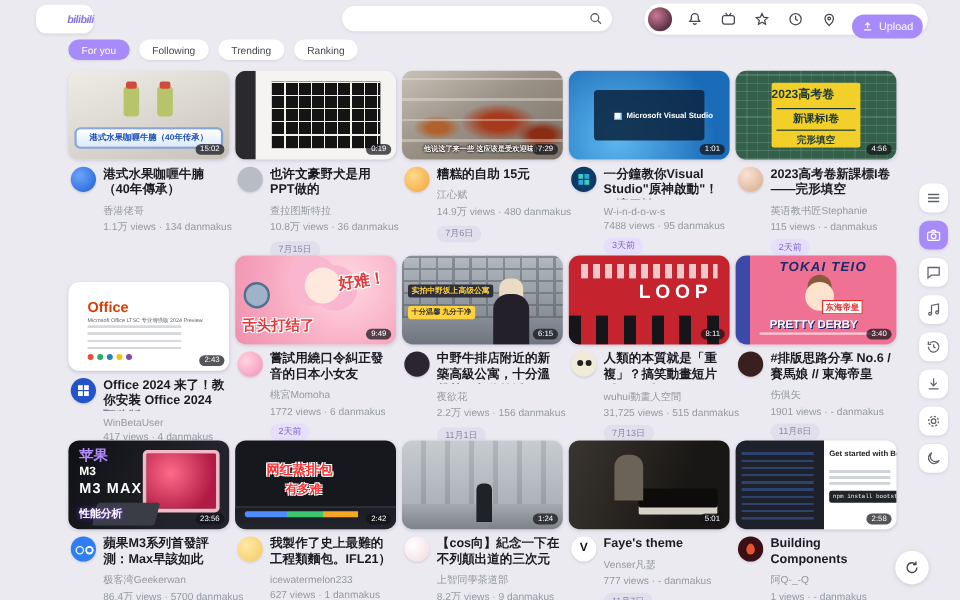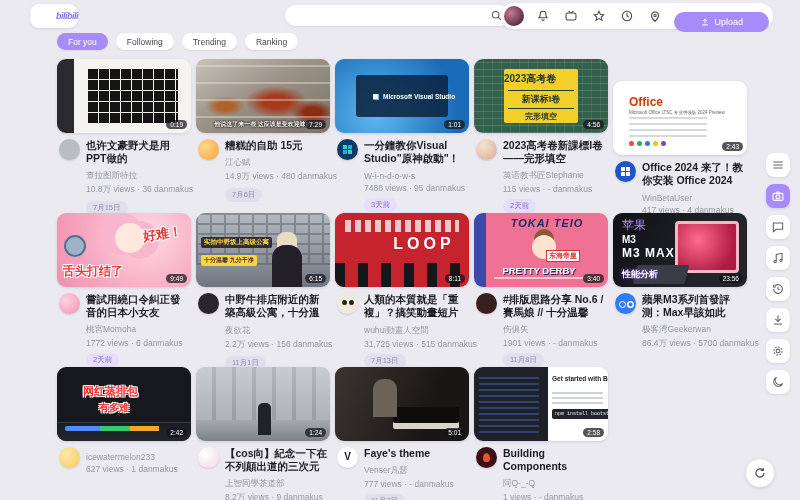--- a/index.html
+++ b/index.html
@@ -14,21 +14,21 @@
     border-radius:11px; box-shadow:0 1px 3px rgba(80,70,120,.12); display:flex; align-items:center; padding:0 7px; }
   .searchbar input { flex:1; border:none; outline:none; font-size:10px; color:#333; background:transparent; }
   .icon { display:inline-flex; align-items:center; justify-content:center; }
   .icon svg { display:block; }
   .header-right { position:absolute; right:27px; top:3px; height:26px; background:#fff; border-radius:13px;
     box-shadow:0 1px 3px rgba(80,70,120,.12); display:flex; align-items:center; gap:10px; padding:0 4px 0 3px; }
   .avatar-top { width:20px; height:20px; border-radius:50%;
     background:radial-gradient(circle at 35% 35%, #c77b94, #5d3246 70%, #2e1a26); }
   .hbtn { width:18px; height:18px; cursor:pointer; }
   .upload-btn { height:20px; background:#a78bfa; border:none; border-radius:10px; color:#fff; font-size:9px;
-    display:flex; align-items:center; gap:4px; padding:0 26px; cursor:pointer; font-family:inherit;margin-top:12px; }
+    display:flex; align-items:center; gap:4px; padding:0 8px; cursor:pointer; font-family:inherit;margin-top:12px; }
 
   
   .tabs { position:absolute; left:57px; top:33px; display:flex; gap:8px; }
   .tab { height:17px; background:#fff; border:none; border-radius:9px; padding:0 11px; font-size:8.5px; color:#45484d;
     box-shadow:0 1px 2px rgba(80,70,120,.12); cursor:pointer; font-family:inherit; display:flex; align-items:center; }
   .tab.active { background:#a78bfa; color:#fff; }
 
   
   .grid { position:absolute; left:57px; top:59px; width:690px; display:grid;
     grid-template-columns:repeat(5,134px); grid-auto-rows:148px; gap:6px 5px; }
@@ -136,21 +136,21 @@
   .tl-9-0 { left:12px; right:0; top:4px; text-align:center; color:#1b2a69; font-size:11px; font-weight:900;
     font-style:italic; letter-spacing:1px; }
   .tl-9-1 { left:72px; top:37px; background:#fff; color:#e03131; font-size:7px; padding:0 2px; border:1px solid #e03131; }
   .tl-9-2 { left:12px; right:16px; bottom:11px; text-align:center; color:#fff; font-size:9.5px; font-weight:900;
     text-shadow:1px 1px 0 #1b2a69; }
 
   .t10 { background:linear-gradient(120deg,#0f1014,#23242b 70%); }
   .t10::before { right:8px; top:8px; width:58px; height:46px; border:3px solid #f3b8c6; border-radius:4px;
     background:radial-gradient(circle at 35% 35%, #ff6b8a, #b01b44 75%); }
   .t10::after { left:22px; bottom:3px; width:52px; height:19px; background:#3a3d45; border-radius:2px; transform:skewX(-14deg); }
-  .tl-10-0 { left:9px; top:4px; color:#b08cff; font-size:12px; font-weight:400; }
+  .tl-10-0 { left:9px; top:4px; color:#b08cff; font-size:12px; font-weight:700; }
   .tl-10-1 { left:9px; top:21px; color:#fff; font-size:10px; font-weight:900; }
   .tl-10-2 { left:9px; top:33px; color:#fff; font-size:12px; font-weight:900; letter-spacing:1px; }
   .tl-10-3 { left:9px; bottom:6px; color:#fff; font-size:9px; text-shadow:0 0 4px #7c3aed; z-index:4; }
 
   .t11 { background:#17181d; }
   .t11::before { left:0; right:0; bottom:0; height:18px; background:linear-gradient(0deg,#23252d,#1b1d24); border-top:1px solid #3a3d47; }
   .t11::after { left:8px; right:8px; bottom:10px; height:5px; border-radius:2px;
     background:linear-gradient(90deg,#4f8cff 0 30%,#37c871 30% 55%,#f5a623 55% 80%,transparent 80%); }
   .tl-11-0 { left:26px; top:17px; color:#ff2d2d; font-size:11px; font-weight:900;
     text-shadow:-1px -1px 0 #fff,1px -1px 0 #fff,-1px 1px 0 #fff,1px 1px 0 #fff; }
@@ -261,20 +261,34 @@
 
 <nav class="tabs" id="tabs">
     <button class="tab active">For you</button>
     <button class="tab">Following</button>
     <button class="tab">Trending</button>
     <button class="tab">Ranking</button>
   </nav>
 
 <main class="grid" id="grid">
     <article class="card">
+      <div class="thumb t0">
+        <span class="tl tl-0-0">港式水果咖喱牛腩（40年传承）</span>
+        <span class="duration">15:02</span>
+      </div>
+      <div class="body">
+        <div class="avatar a0"></div>
+        <div class="info">
+          <div class="title">港式水果咖喱牛腩（40年傳承）</div>
+          <div class="uploader">香港佬哥</div>
+          <div class="stats">1.1万 views · 134 danmakus</div>
+        </div>
+      </div>
+    </article>
+    <article class="card">
       <div class="thumb t1">
         <span class="duration">0:19</span>
       </div>
       <div class="body">
         <div class="avatar a1"></div>
         <div class="info"><div class="title">也许文豪野犬是用PPT做的</div><div class="uploader">查拉图斯特拉</div><div class="stats">10.8万 views · 36 danmakus</div><span class="date-badge">7月15日</span></div>
       </div>
     </article>
     <article class="card">
       <div class="thumb t2">
@@ -353,21 +367,21 @@
     </article>
     <article class="card">
       <div class="thumb t9">
         <span class="tl tl-9-0">TOKAI TEIO</span>
         <span class="tl tl-9-1">东海帝皇</span>
         <span class="tl tl-9-2">PRETTY DERBY</span>
         <span class="duration">3:40</span>
       </div>
       <div class="body">
         <div class="avatar a9"></div>
-        <div class="info"><div class="title">#排版思路分享 No.6 / 賽馬娘 // 十分温馨</div><div class="uploader">伤俱矢</div><div class="stats">1901 views · - danmakus</div><span class="date-badge">11月8日</span></div>
+        <div class="info"><div class="title">#排版思路分享 No.6 / 賽馬娘 // 東海帝皇</div><div class="uploader">伤俱矢</div><div class="stats">1901 views · - danmakus</div><span class="date-badge">11月8日</span></div>
       </div>
     </article>
     <article class="card">
       <div class="thumb t10">
         <span class="tl tl-10-0">苹果</span>
         <span class="tl tl-10-1">M3</span>
         <span class="tl tl-10-2">M3 MAX</span>
         <span class="tl tl-10-3">性能分析</span>
         <span class="duration">23:56</span>
       </div>
@@ -382,20 +396,21 @@
     </article>
     <article class="card">
       <div class="thumb t11">
         <span class="tl tl-11-0">网红蒸排包</span>
         <span class="tl tl-11-1">有多难</span>
         <span class="duration">2:42</span>
       </div>
       <div class="body">
         <div class="avatar a11"></div>
         <div class="info">
+          <div class="title">我製作了史上最難的工程類麵包。IFL21）</div>
           <div class="uploader">icewatermelon233</div>
           <div class="stats">627 views · 1 danmakus</div>
         </div>
       </div>
     </article>
     <article class="card">
       <div class="thumb t12">
         <span class="duration">1:24</span>
       </div>
       <div class="body">

